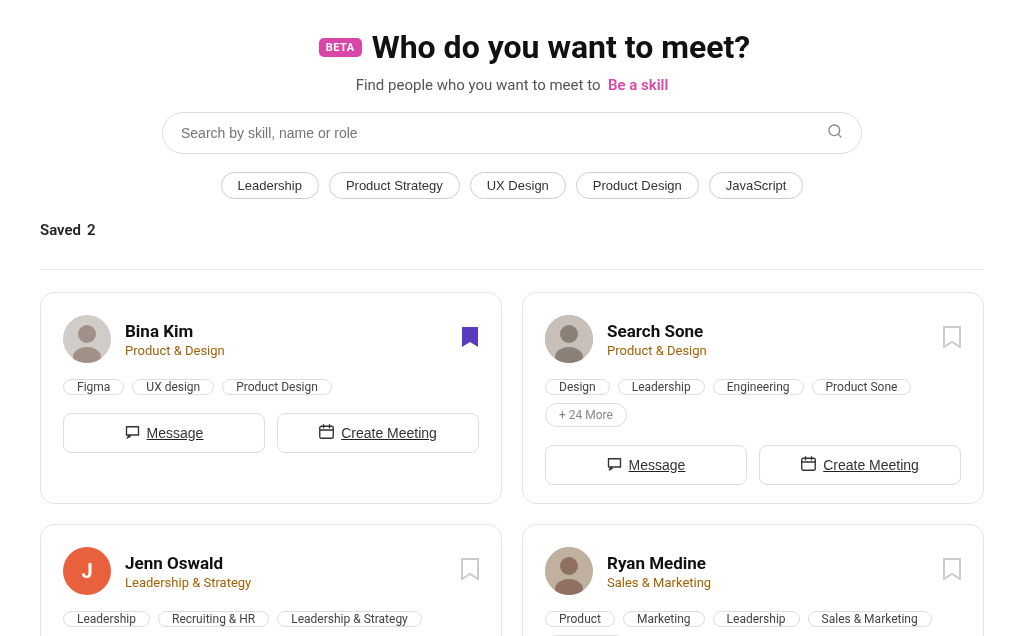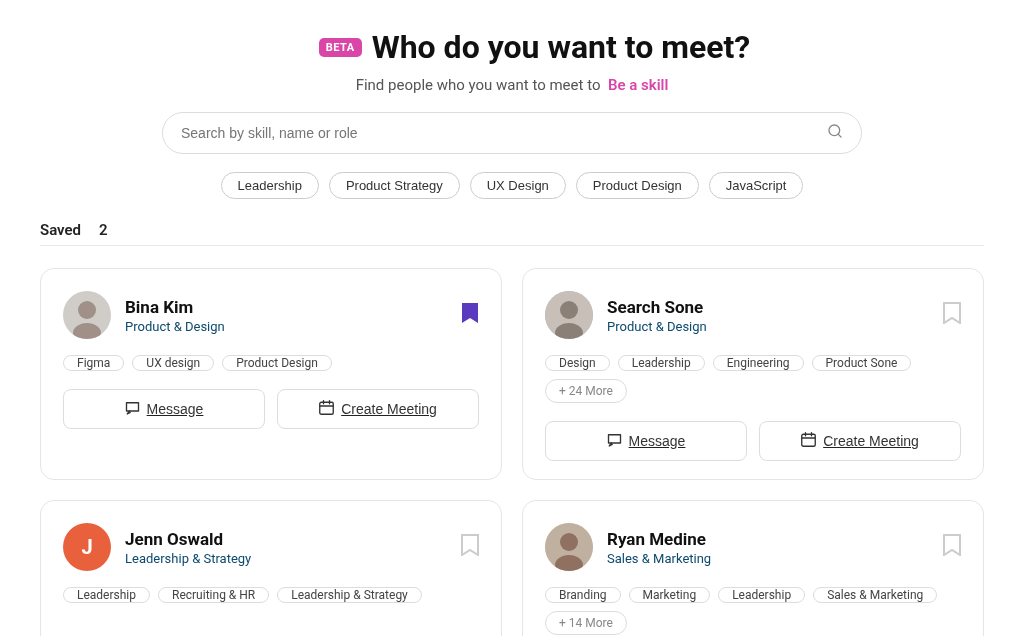--- a/index.html
+++ b/index.html
@@ -87,22 +87,22 @@
       padding: 5px 16px;
       font-size: 13px;
       color: #333;
       cursor: pointer;
       background: #fff;
       white-space: nowrap;
     }
     .saved-section {
       display: flex;
       align-items: center;
-      gap: 18px;
-      margin-bottom: 6px;
+      gap: 6px;
+      margin-bottom: 30px;
     }
     .saved-label {
       font-size: 15px;
       font-weight: 600;
       color: #222;
     }
     .saved-count {
       font-size: 15px;
       font-weight: 600;
       color: #222;
@@ -151,21 +151,21 @@
     .avatar-circle-orange {
       background: #e8603c;
     }
     .person-name {
       font-size: 17px;
       font-weight: 700;
       color: #111;
     }
     .person-dept {
       font-size: 13px;
-      color: #0c4a6e;
+      color: #a16207;
       margin-top: 2px;
     }
     .bookmark-icon {
       cursor: pointer;
       font-size: 18px;
       color: #5a3abf;
       flex-shrink: 0;
     }
     .bookmark-icon-empty {
       cursor: pointer;
@@ -414,21 +414,21 @@
             <div class="person-dept">Sales &amp; Marketing</div>
           </div>
         </div>
         <span class="bookmark-icon-empty">
           <svg width="18" height="22" viewBox="0 0 18 22" fill="none" stroke="#ccc" stroke-width="2">
             <path d="M1 1h16v20l-8-5-8 5V1z"></path>
           </svg>
         </span>
       </div>
       <div class="skill-tags">
-        <span class="skill-tag">Branding</span>
+        <span class="skill-tag">Product</span>
         <span class="skill-tag">Marketing</span>
         <span class="skill-tag">Leadership</span>
         <span class="skill-tag">Sales &amp; Marketing</span>
         <span class="more-tag">+ 14 More</span>
       </div>
 
     </div>
 
   </div>
 </div>

